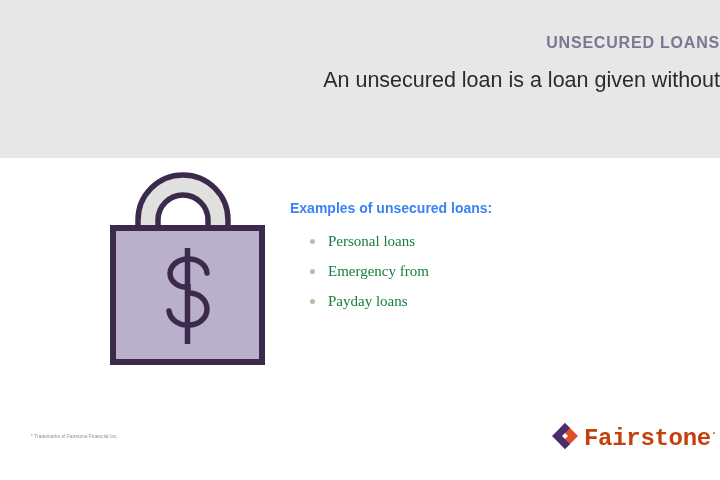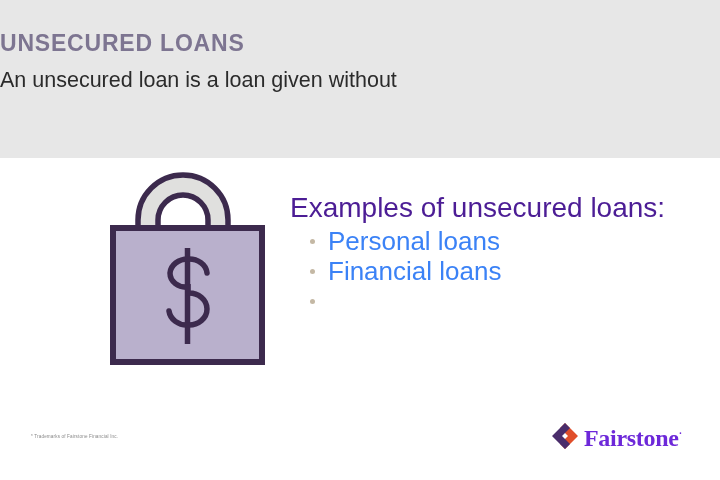--- a/index.html
+++ b/index.html
@@ -25,30 +25,30 @@
     position: absolute;
     left: 0;
     top: 0;
     width: 720px;
     height: 158px;
     background: #e7e7e7;
     box-sizing: border-box;
     padding-top: 30px;
   }
   .header-title {
-    text-align: left;
-    font-size: 23px;
+    text-align: right;
+    font-size: 16px;
     font-weight: bold;
     letter-spacing: 0.8px;
     color: #7d7591;
     line-height: 26px;
     font-family: "Liberation Sans", sans-serif;
   }
   .header-subtitle {
-    text-align: left;
+    text-align: right;
     font-size: 21.5px;
     font-weight: normal;
     color: #2b2b2b;
     line-height: 30px;
     margin-top: 9px;
     font-family: "Liberation Sans", sans-serif;
   }
   .header-subtitle .sub-line {
     display: block;
     white-space: nowrap;
@@ -64,39 +64,40 @@
   }
 
   
   .examples-block {
     position: absolute;
     left: 290px;
     top: 194px;
     width: 400px;
   }
   .examples-heading {
-    font-size: 28px;
-    color: #4c1d95;
+    font-size: 14px;
+    color: #3b82f6;
     line-height: 28px;
     white-space: nowrap;
     font-family: "Liberation Sans", sans-serif;
+    font-weight: bold;
   }
   .examples-list {
     list-style: none;
     margin: 4px 0 0 0;
     padding: 0 0 0 20px;
   }
   .examples-list li {
     position: relative;
-    font-size: 26px;
-    color: #3b82f6;
+    font-size: 15px;
+    color: #15803d;
     line-height: 30px;
     padding-left: 18px;
     white-space: nowrap;
-    font-family: Liberation Sans, sans-serif;
+    font-family: Liberation Serif, serif;
   }
   .bullet-dot {
     position: absolute;
     left: 0;
     top: 13px;
     width: 5px;
     height: 5px;
     border-radius: 50%;
     background: #c4b8a4;
   }
@@ -123,24 +124,24 @@
   }
   .brand-mark {
     width: 28px;
     height: 28px;
     flex: 0 0 auto;
   }
   .brand-wordmark {
     margin-left: 5px;
     font-size: 24px;
     font-weight: bold;
-    color: #6d28d9;
+    color: #c2410c;
     letter-spacing: -0.3px;
     line-height: 24px;
-    font-family: Liberation Serif, serif;
+    font-family: Liberation Mono, monospace;
     text-align: right;
   }
   .brand-wordmark .tm-mark {
     font-size: 10px;
     vertical-align: super;
     font-weight: bold;
   }
 </style>
 </head>
 <body>
@@ -176,24 +177,25 @@
 
   <div class="examples-block">
     <div class="examples-heading">Examples of unsecured loans:</div>
     <ul class="examples-list">
       <li>
         <span class="bullet-dot"></span>
         <span>Personal loans</span>
       </li>
       <li>
         <span class="bullet-dot"></span>
-        <span>Financial loans</span>
+        <span>Emergency from</span>
       </li>
       <li>
         <span class="bullet-dot"></span>
+        <span>Payday loans</span>
       </li>
     </ul>
   </div>
 
   <div class="trademark-note">* Trademarks of Fairstone Financial Inc.</div>
 
   <div class="brand-logo">
     <svg class="brand-mark" viewBox="0 0 28 28">
 
       <path d="M 14 1 L 27 14 L 14 27 L 9 22 L 17 14 L 9 6 Z" fill="#e04e2a"></path>

